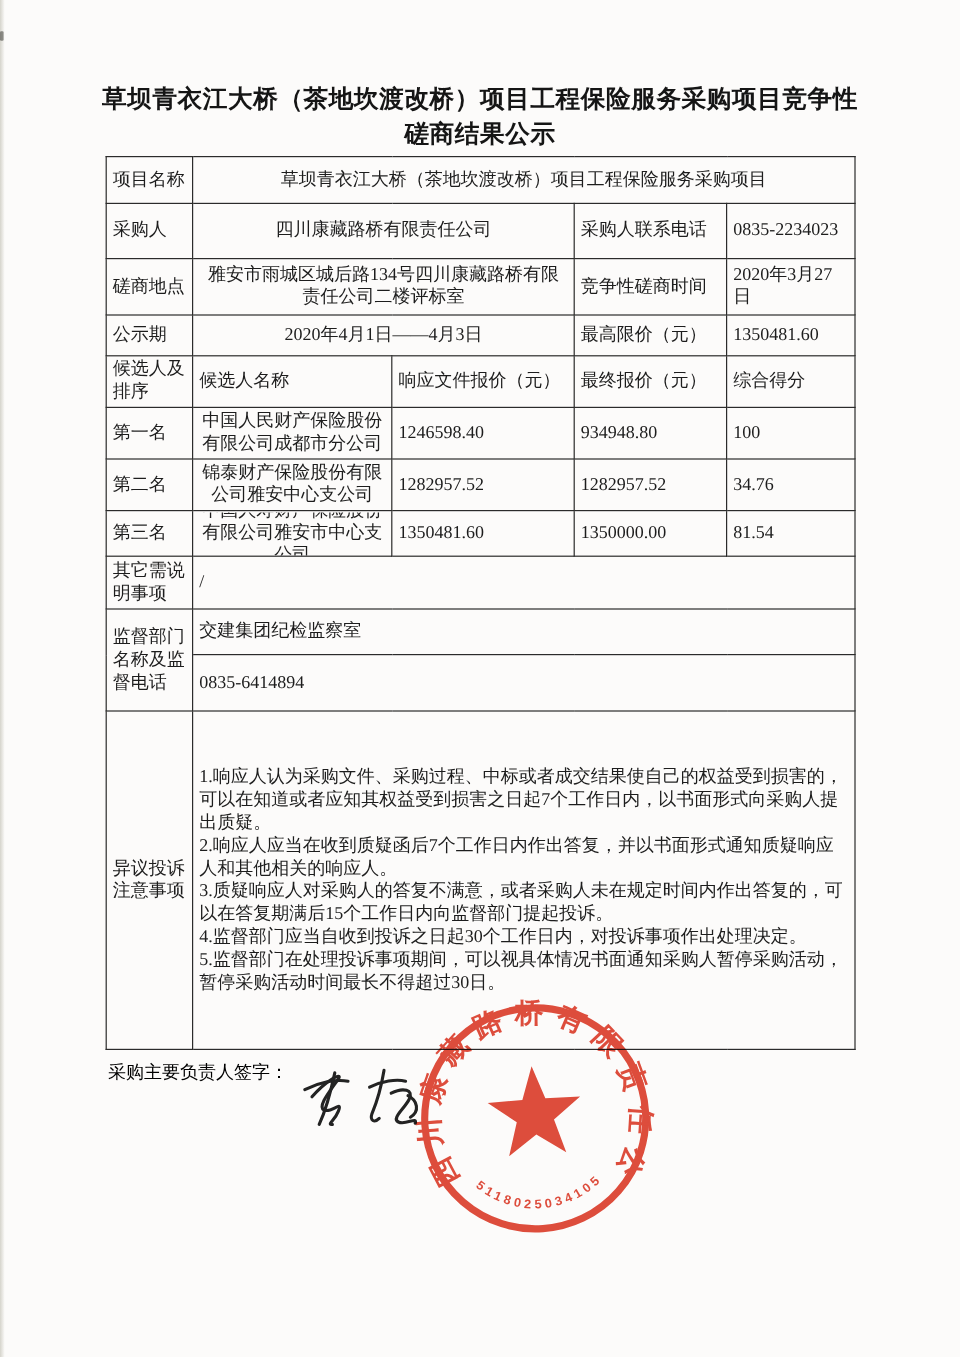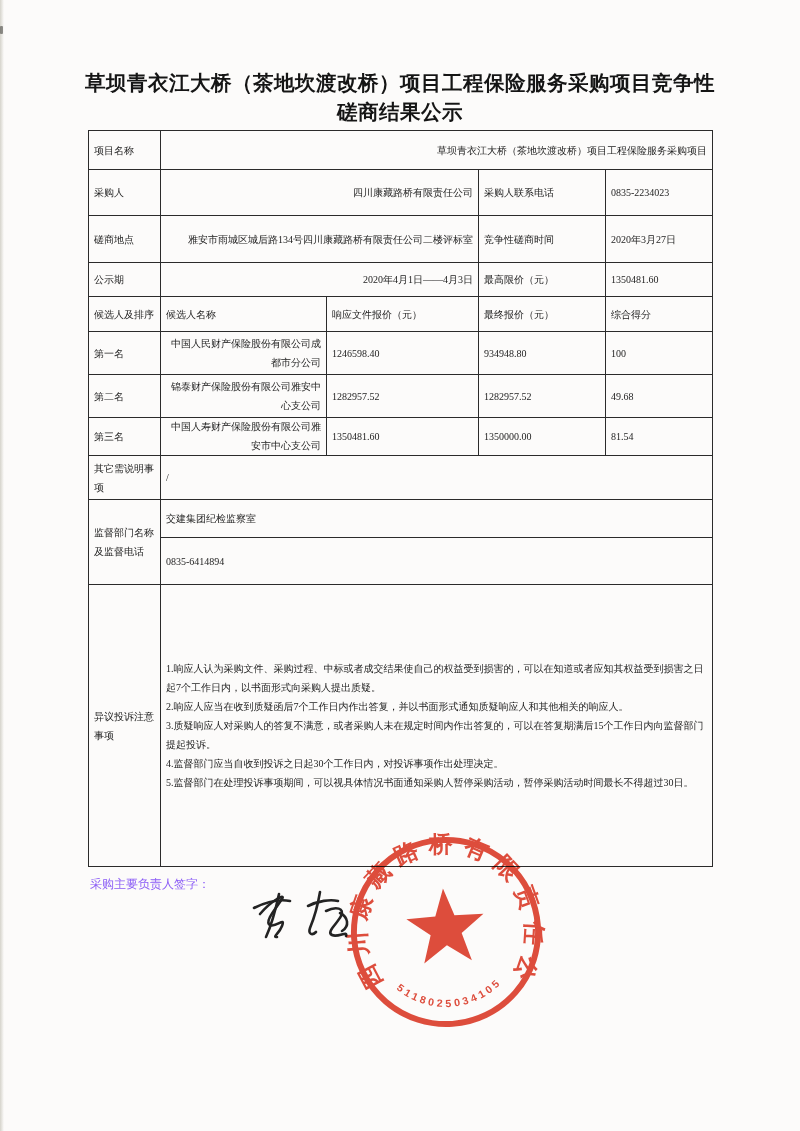--- a/index.html
+++ b/index.html
@@ -32,35 +32,35 @@
     color:#151515;
   }
   table.main{
     border-collapse:collapse;
     table-layout:fixed;
     width:624px;
     margin:4px 0 0 88px;
   }
   table.main td{
     border:1.6px solid #2b2b2b;
-    font-size:10px;
+    font-size:15px;
     line-height:19px;
     padding:2px 5px;
     vertical-align:middle;
     overflow:hidden;
     word-break:break-all;
   }
   td.lbl{
     font-size:15px;
     text-align:left;
     padding:2px 3px 2px 5px;
     line-height:20px;
   }
   td.ctr{text-align:left;}
-  td.val{text-align:right;}
+  td.val{text-align:center;}
   tr.r-name{height:39px;}
   tr.r-buyer{height:46px;}
   tr.r-place{height:47px;}
   tr.r-period{height:34px;}
   tr.r-head{height:35px;}
   tr.r-c1{height:43px;padding-left:12px;}
   tr.r-c2{height:41px;}
   tr.r-c3{height:38px;}
   tr.r-other{height:44px;margin-top:42px;}
   tr.r-sup1{height:38px;}
@@ -75,22 +75,22 @@
   }
   .clipwrap .inner{line-height:18.5px;width:100%;}
   td.complaint-cell{
     padding:6px 6px;
     line-height:21.5px;
     vertical-align:middle;
     margin-left:24px;
   }
   .footer-row{
     margin:9px 0 0 90px;
-    font-size:12px;
-    color:#8b5cf6;
+    font-size:15px;
+    color:#000000;
   }
   .signature-svg{
     position:absolute;left:246px;top:880px;
   }
   .seal{
     position:absolute;left:344px;top:833px;
     width:204px;height:198px;
     opacity:0.9;
     mix-blend-mode:multiply;
     pointer-events:none;
@@ -154,21 +154,21 @@
         <td class="val name2">中国人民财产保险股份有限公司成都市分公司</td>
         <td class="ctr">1246598.40</td>
         <td class="ctr">934948.80</td>
         <td class="ctr">100</td>
       </tr>
       <tr class="r-c2">
         <td class="lbl">第二名</td>
         <td class="val name2">锦泰财产保险股份有限公司雅安中心支公司</td>
         <td class="ctr">1282957.52</td>
         <td class="ctr">1282957.52</td>
-        <td class="ctr">49.68</td>
+        <td class="ctr">34.76</td>
       </tr>
       <tr class="r-c3">
         <td class="lbl">第三名</td>
         <td class="val" style="padding-top:0;padding-bottom:0;">
           <div class="clipwrap">
               <div class="inner">中国人寿财产保险股份有限公司雅安市中心支公司</div>
             </div>
         </td>
         <td class="ctr">1350481.60</td>
         <td class="ctr">1350000.00</td>

